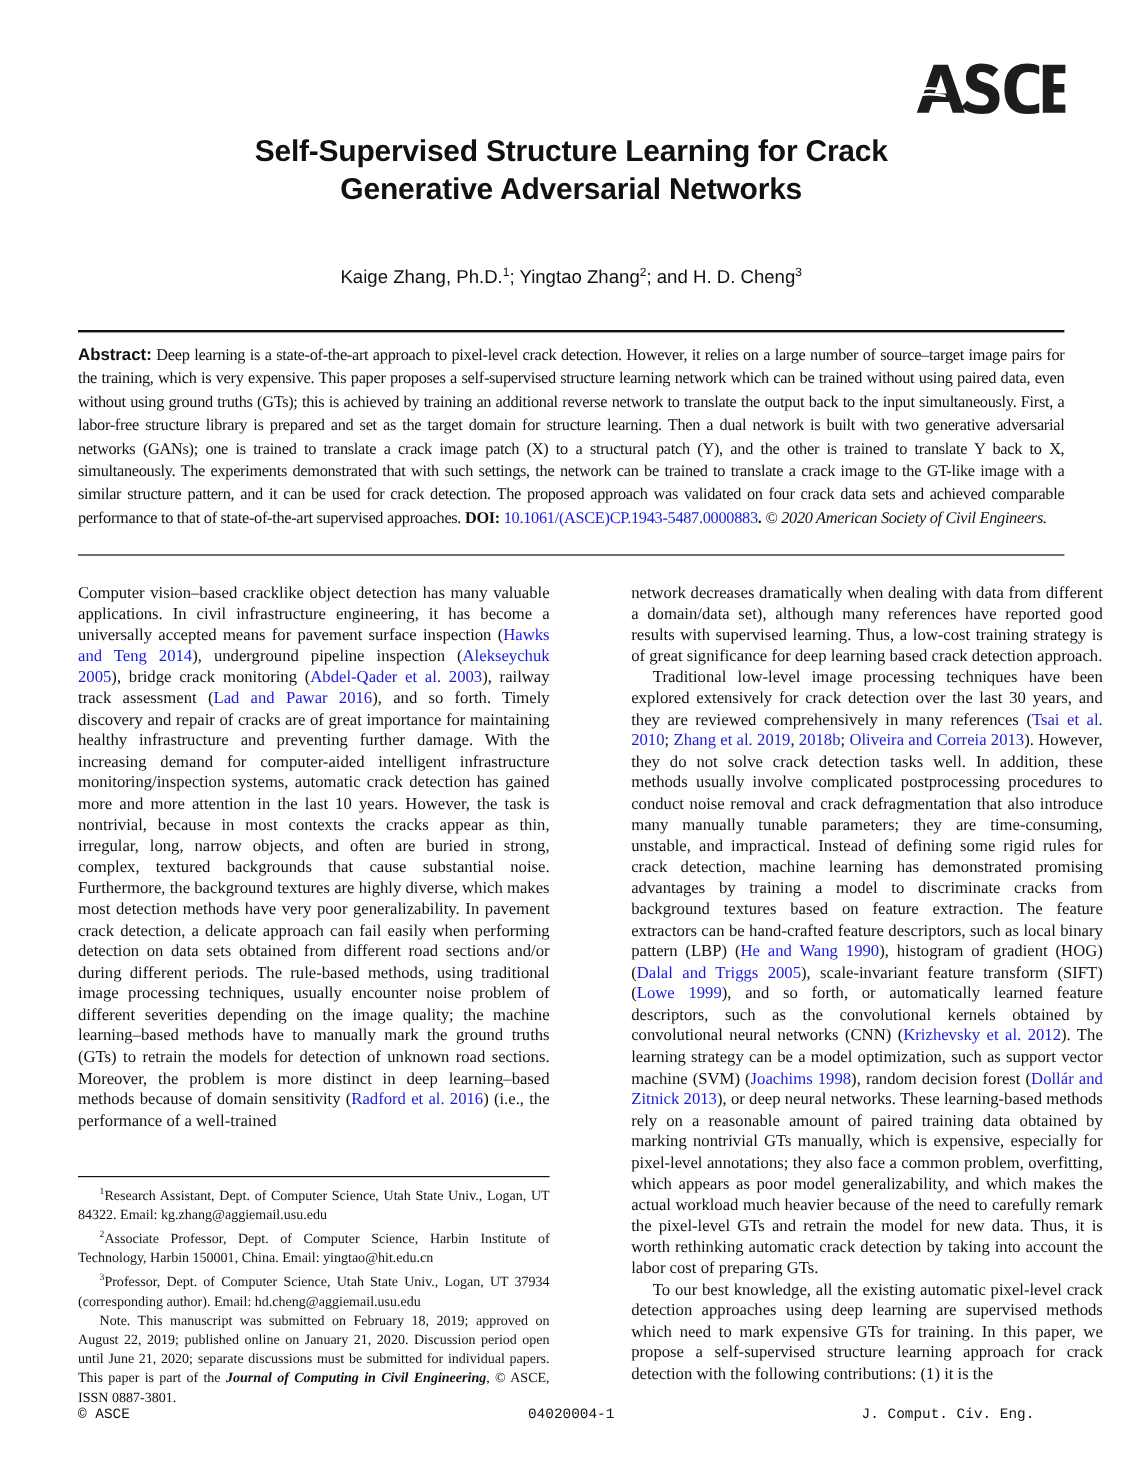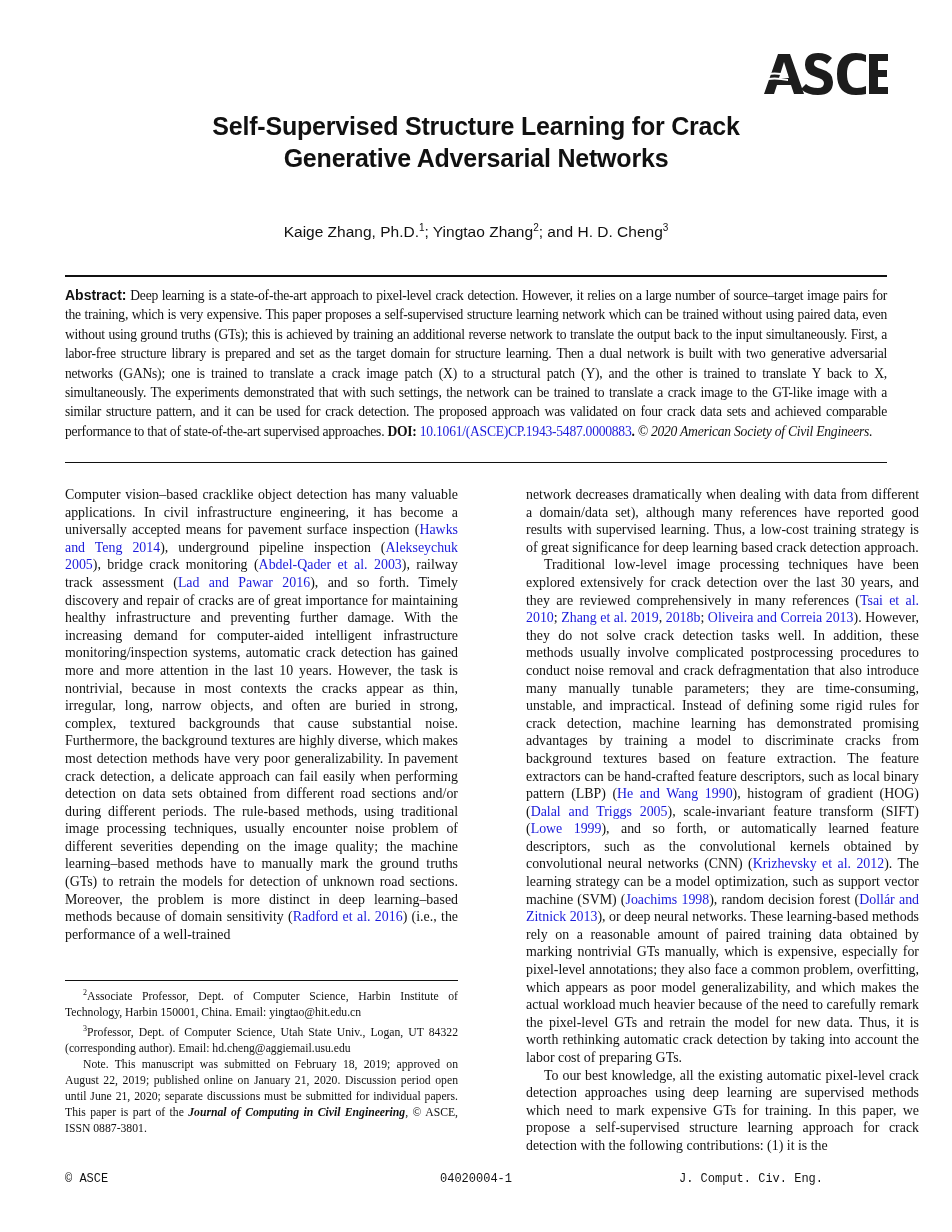--- a/index.html
+++ b/index.html
@@ -1,17 +1,17 @@
 <!DOCTYPE html>
 <html><head>
 <meta charset="utf-8">
 <style>
   html, body { margin: 0; padding: 0; background: #ffffff; }
   body { width: 952px; height: 1232px; position: relative; overflow: hidden; color: #111; }
-  .page { position: absolute; left: 0; top: 0; width: 888px; height: 1232px; }
+  .page { position: absolute; left: 0; top: 0; width: 888px; height: 1232px; padding-left: 39px; }
   .logo { position: absolute; left: 762px; top: 50px; width: 126px; height: 46px; }
   .title {
     position: absolute; left: 100px; top: 110px; width: 752px; text-align: center;
     font-family: "Liberation Sans", sans-serif; font-weight: bold; font-size: 25px; line-height: 32px;
     color: #111; letter-spacing: -0.2px;
   }
   .title div { white-space: nowrap; }
   .authors {
     position: absolute; left: 100px; top: 222px; width: 752px; text-align: center;
     font-family: "Liberation Sans", sans-serif; font-size: 15.5px; color: #111;
@@ -89,21 +89,22 @@
   <div class="col col-right">
     <div>
         <p><span>network decreases dramatically when dealing with data from different a domain/data set), although many references have reported good results with supervised learning. Thus, a low-cost training strategy is of great significance for deep learning based crack detection approach.</span></p>
         <p class="ind"><span>Traditional low-level image processing techniques have been explored extensively for crack detection over the last 30 years, and they are reviewed comprehensively in many references (</span><a class="link" href="#" style="color: rgb(26, 26, 219);">Tsai et al. 2010</a><span>; </span><a class="link" href="#" style="color: rgb(26, 26, 219);">Zhang et al. 2019</a><span>, </span><a class="link" href="#" style="color: rgb(26, 26, 219);">2018b</a><span>; </span><a class="link" href="#" style="color: rgb(26, 26, 219);">Oliveira and Correia 2013</a><span>). However, they do not solve crack detection tasks well. In addition, these methods usually involve complicated postprocessing procedures to conduct noise removal and crack defragmentation that also introduce many manually tunable parameters; they are time-consuming, unstable, and impractical. Instead of defining some rigid rules for crack detection, machine learning has demonstrated promising advantages by training a model to discriminate cracks from background textures based on feature extraction. The feature extractors can be hand-crafted feature descriptors, such as local binary pattern (LBP) (</span><a class="link" href="#" style="color: rgb(26, 26, 219);">He and Wang 1990</a><span>), histogram of gradient (HOG) (</span><a class="link" href="#" style="color: rgb(26, 26, 219);">Dalal and Triggs 2005</a><span>), scale-invariant feature transform (SIFT) (</span><a class="link" href="#" style="color: rgb(26, 26, 219);">Lowe 1999</a><span>), and so forth, or automatically learned feature descriptors, such as the convolutional kernels obtained by convolutional neural networks (CNN) (</span><a class="link" href="#" style="color: rgb(26, 26, 219);">Krizhevsky et al. 2012</a><span>). The learning strategy can be a model optimization, such as support vector machine (SVM) (</span><a class="link" href="#" style="color: rgb(26, 26, 219);">Joachims 1998</a><span>), random decision forest (</span><a class="link" href="#" style="color: rgb(26, 26, 219);">Dollár and Zitnick 2013</a><span>), or deep neural networks. These learning-based methods rely on a reasonable amount of paired training data obtained by marking nontrivial GTs manually, which is expensive, especially for pixel-level annotations; they also face a common problem, overfitting, which appears as poor model generalizability, and which makes the actual workload much heavier because of the need to carefully remark the pixel-level GTs and retrain the model for new data. Thus, it is worth rethinking automatic crack detection by taking into account the labor cost of preparing GTs.</span></p>
         <p class="ind"><span>To our best knowledge, all the existing automatic pixel-level crack detection approaches using deep learning are supervised methods which need to mark expensive GTs for training. In this paper, we propose a self-supervised structure learning approach for crack detection with the following contributions: (1) it is the</span></p>
       </div>
   </div>
 
   <div class="foot-rule"></div>
   <div class="footnotes">
+    <p><sup>1</sup><span>Research Assistant, Dept. of Computer Science, Utah State Univ., Logan, UT 84322. Email: kg.zhang@aggiemail.usu.edu</span></p>
     <p><sup>2</sup><span>Associate Professor, Dept. of Computer Science, Harbin Institute of Technology, Harbin 150001, China. Email: yingtao@hit.edu.cn</span></p>
-    <p><sup>3</sup><span>Professor, Dept. of Computer Science, Utah State Univ., Logan, UT 84322 (corresponding author). Email: hd.cheng@aggiemail.usu.edu</span></p>
+    <p><sup>3</sup><span>Professor, Dept. of Computer Science, Utah State Univ., Logan, UT 37934 (corresponding author). Email: hd.cheng@aggiemail.usu.edu</span></p>
     <p><span>Note. This manuscript was submitted on February 18, 2019; approved on August 22, 2019; published online on January 21, 2020. Discussion period open until June 21, 2020; separate discussions must be submitted for individual papers. This paper is part of the </span><span class="jname">Journal of Computing in Civil Engineering</span><span>, © ASCE, ISSN 0887-3801.</span></p>
   </div>
 
   <div class="pfoot pf-left">© ASCE</div>
   <div class="pfoot pf-center">04020004-1</div>
   <div class="pfoot pf-right">J. Comput. Civ. Eng.</div>
 </div>
 
 </body></html>

